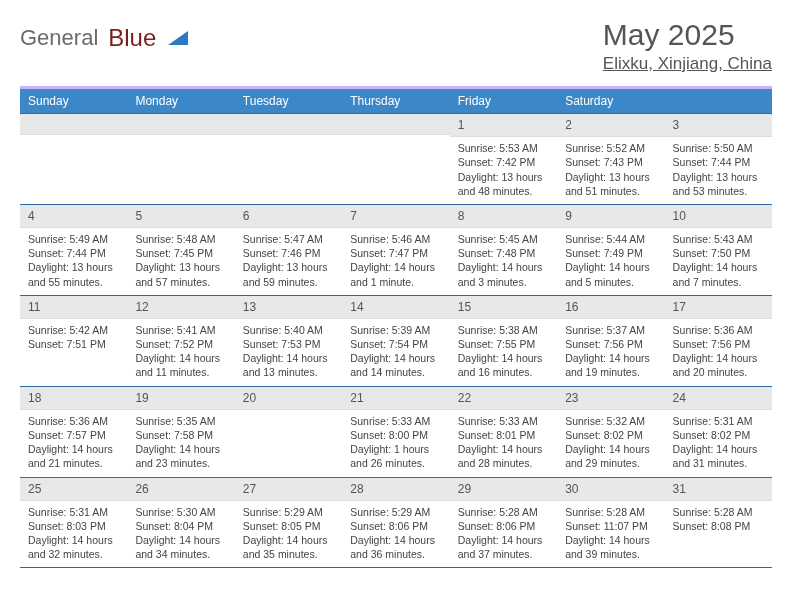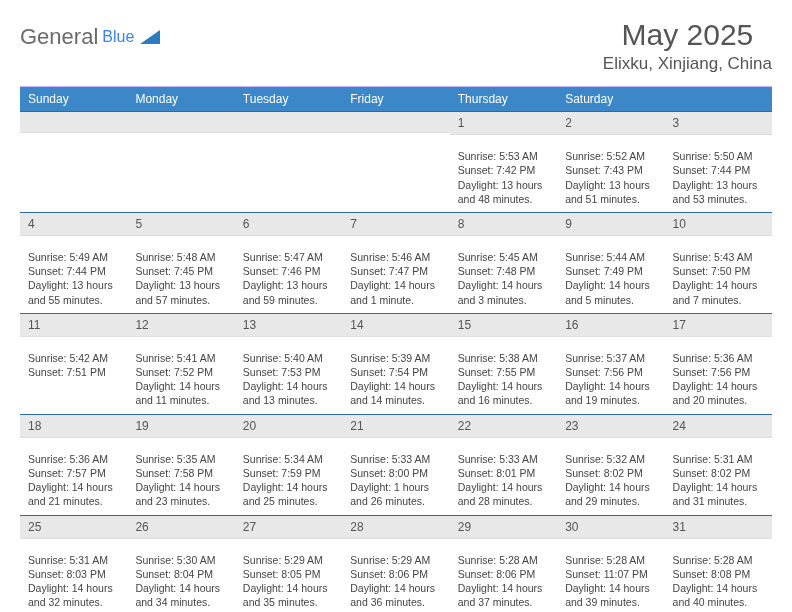--- a/index.html
+++ b/index.html
@@ -14,38 +14,38 @@
     }
     .header {
       display: flex;
       justify-content: space-between;
       align-items: flex-start;
       margin-bottom: 12px;
     }
     .logo {
       display: flex;
       align-items: center;
-      gap: 4px;
+      gap: 10px;
       margin-top: 6px;
     }
     .logo-general { font-size: 22px; color: #6b6b6b; font-weight: 400; }
-    .logo-blue { font-size: 16px; color: #3b82f6; font-weight: 400; }
+    .logo-blue { font-size: 24px; color: #7f1d1d; font-weight: 400; }
     .logo-icon { margin-left: 2px; }
-    .title-block { text-align: center; }
+    .title-block { text-align: left; }
     .month-title { font-size: 30px; color: #555; font-weight: 400; margin-bottom: 2px; }
-    .location { font-size: 17px; color: #555; font-weight: 400; }
+    .location { font-size: 17px; color: #555; font-weight: 400; text-decoration: underline; }
     .calendar {
       width: 100%;
     }
     .day-header-row {
       display: grid;
       grid-template-columns: repeat(7, 1fr);
       background: #3b87c8;
       color: #fff;
-      border-top: 1px solid #c4b5fd;
+      border-top: 3px solid #c4b5fd;
     }
     .day-header {
       padding: 5px 8px;
       font-size: 12px;
       font-weight: 400;
     }
     .week-row {
       display: grid;
       grid-template-columns: repeat(7, 1fr);
       border-top: 1px solid #2c6aa0;
@@ -59,21 +59,20 @@
     }
     .day-number {
       background: #e8e8e8;
       padding: 3px 8px;
       font-size: 12px;
       color: #555;
       border-bottom: 1px solid #ddd;
     }
     .day-content {
       padding: 4px 8px 6px 8px;
-      margin-top: 10px;
     }
     .empty-cell .day-number { background: #e8e8e8; min-height: 21px; }
     .calendar-end { border-top: 1px solid #2c6aa0; }
   </style>
 </head>
 <body>
 
 <div class="header">
   <div class="logo">
     <span class="logo-general">General</span>
@@ -88,22 +87,22 @@
     <div class="month-title">May 2025</div>
     <div class="location">Elixku, Xinjiang, China</div>
   </div>
 </div>
 
 <div class="calendar">
   <div class="day-header-row" id="day-header-row">
       <div class="day-header">Sunday</div>
       <div class="day-header">Monday</div>
       <div class="day-header">Tuesday</div>
+      <div class="day-header">Thursday</div>
       <div class="day-header">Friday</div>
-      <div class="day-header">Thursday</div>
       <div class="day-header">Saturday</div>
     </div>
   <div id="weeks">
       <div class="week-row">
         <div class="day-cell empty-cell">
           <div class="day-number"></div>
         </div>
         <div class="day-cell empty-cell">
           <div class="day-number"></div>
         </div>
@@ -265,25 +264,20 @@
         <div class="day-cell">
           <div class="day-number">19</div>
           <div class="day-content">
             <div>Sunrise: 5:35 AM</div>
             <div>Sunset: 7:58 PM</div>
             <div>Daylight: 14 hours and 23 minutes.</div>
           </div>
         </div>
         <div class="day-cell">
           <div class="day-number">20</div>
-          <div class="day-content">
-            <div>Sunrise: 5:34 AM</div>
-            <div>Sunset: 7:59 PM</div>
-            <div>Daylight: 14 hours and 25 minutes.</div>
-          </div>
         </div>
         <div class="day-cell">
           <div class="day-number">21</div>
           <div class="day-content">
             <div>Sunrise: 5:33 AM</div>
             <div>Sunset: 8:00 PM</div>
             <div>Daylight: 1 hours and 26 minutes.</div>
           </div>
         </div>
         <div class="day-cell">
@@ -358,19 +352,18 @@
             <div>Sunrise: 5:28 AM</div>
             <div>Sunset: 11:07 PM</div>
             <div>Daylight: 14 hours and 39 minutes.</div>
           </div>
         </div>
         <div class="day-cell">
           <div class="day-number">31</div>
           <div class="day-content">
             <div>Sunrise: 5:28 AM</div>
             <div>Sunset: 8:08 PM</div>
-            <div>Daylight: 14 hours and 40 minutes.</div>
           </div>
         </div>
       </div>
     </div>
   <div class="calendar-end"></div>
 </div>
 
 </body></html>

